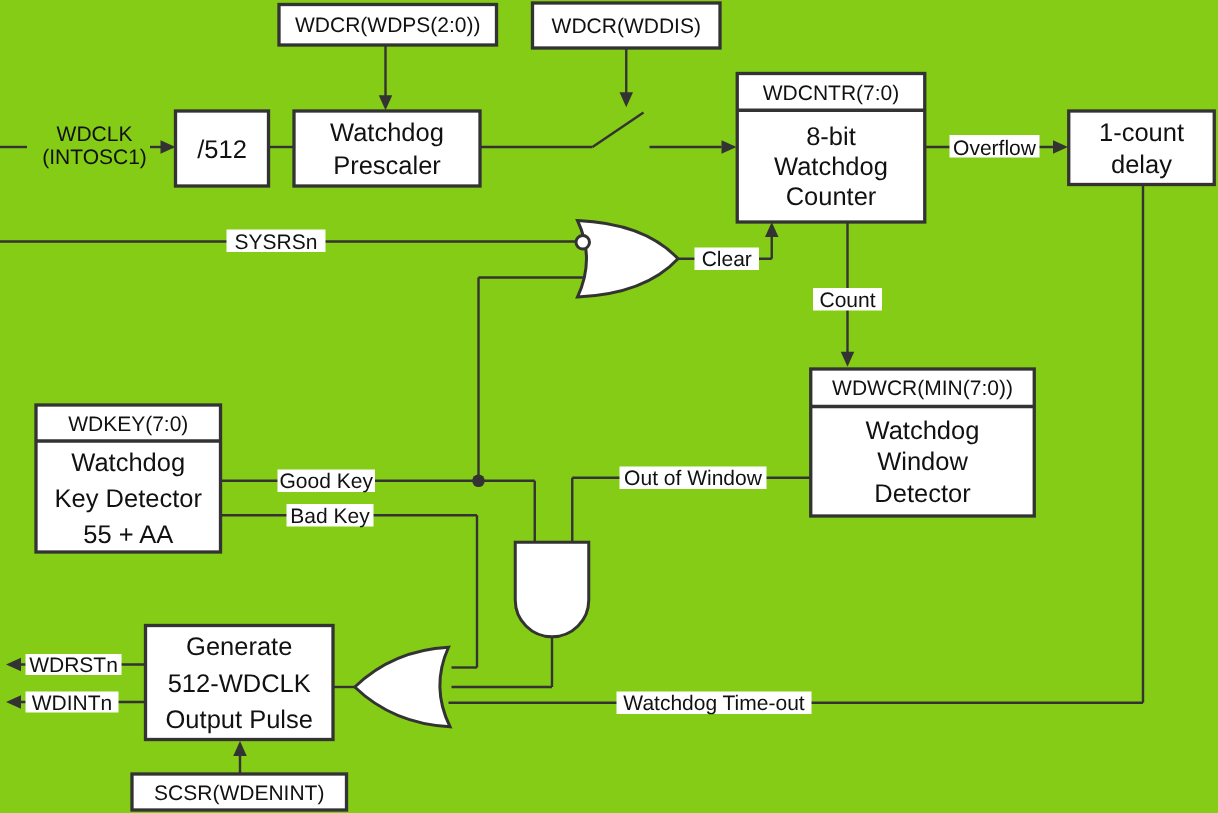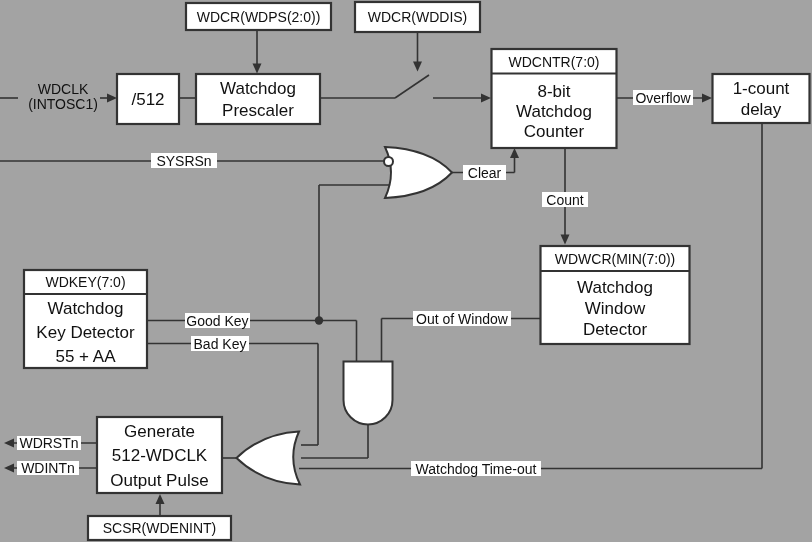--- a/index.html
+++ b/index.html
@@ -1,16 +1,16 @@
 <!DOCTYPE html>
 <html><head>
 <meta charset="utf-8">
 <style>
   html,body{margin:0;padding:0;background:#ffffff;}
-  .stage{position:relative;width:812px;height:542px;background:#a3a3a3;overflow:hidden;}
+  .stage{position:relative;width:812px;height:542px;background:#84cc16;overflow:hidden;}
   svg{display:block;}
   .wire{stroke:#333333;stroke-width:1.6;fill:none;}
   .boxline{stroke:#333333;stroke-width:2.2;fill:none;}
   .box{fill:#ffffff;stroke:#333333;stroke-width:2.2;}
   .gate{fill:#ffffff;stroke:#333333;stroke-width:2;}
   .ah{fill:#333333;stroke:none;}
   .lblbg{fill:#ffffff;stroke:none;}
   text{font-family:"Liberation Sans", sans-serif;fill:#111111;}
   .t17{font-size:17px;}
   .t14{font-size:14px;}

